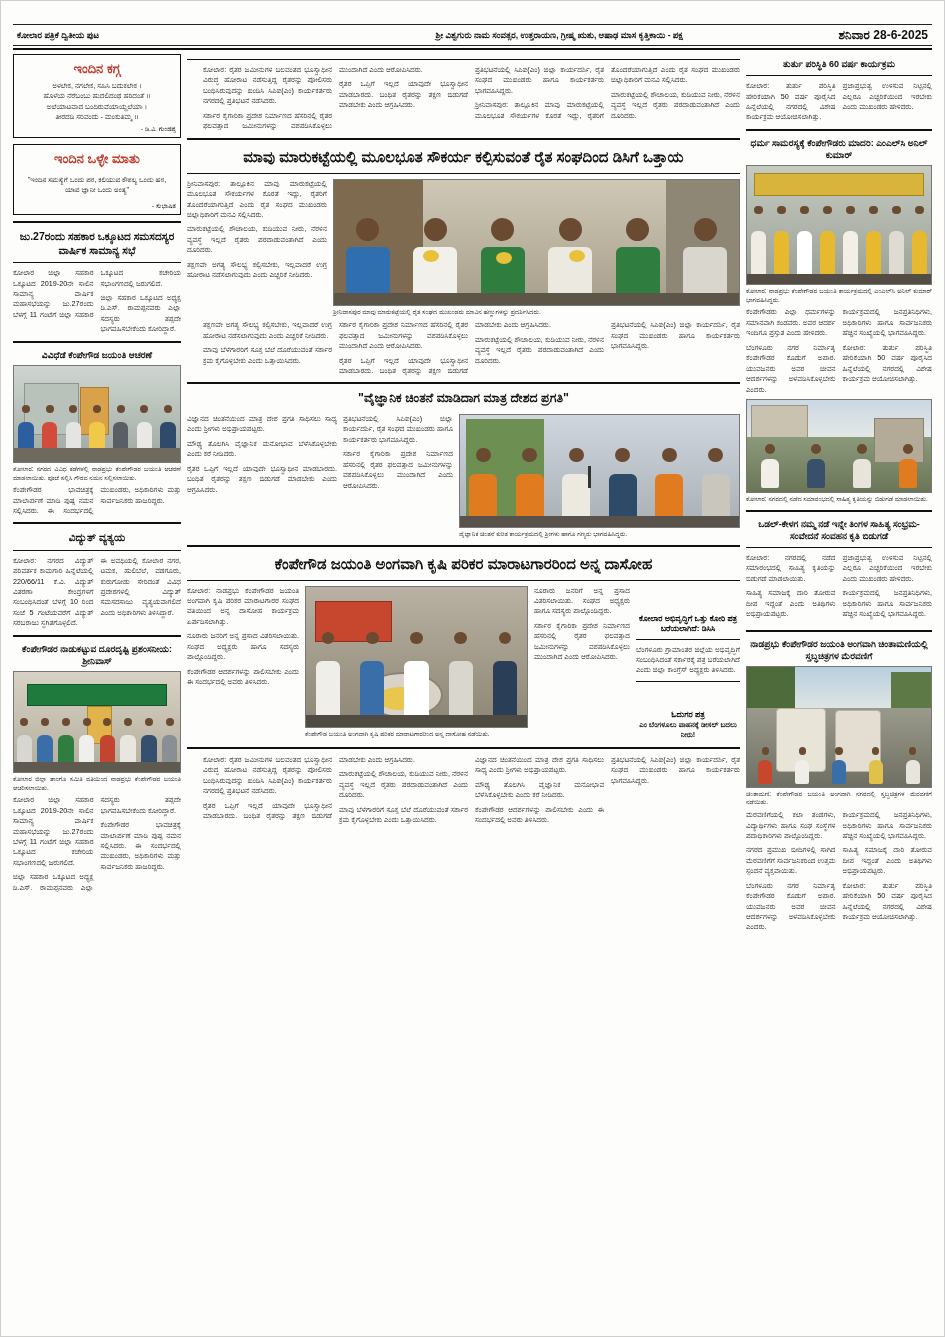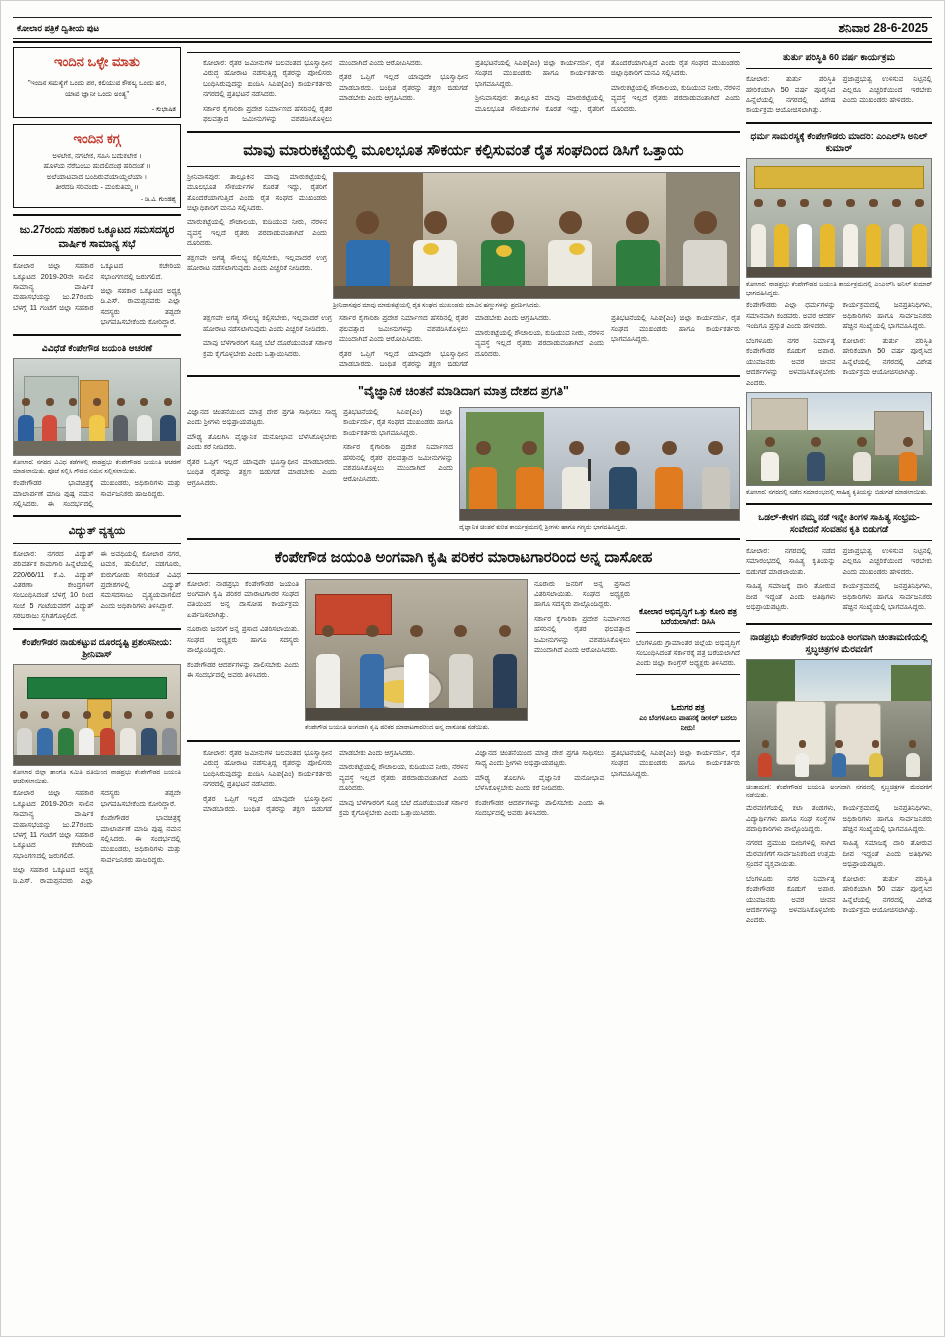--- a/index.html
+++ b/index.html
@@ -1,19 +1,19 @@
 <!DOCTYPE html>
 <html><head>
 <meta charset="utf-8">
 <style>
   html,body{margin:0;padding:0;background:#e8e8e6;}
   body{font-family:"Liberation Sans", sans-serif;}
   .page{
     width:945px;height:1337px;position:relative;background:#fdfdfb;
-    margin:0 auto;box-sizing:border-box;padding:16px 12px;
+    margin:0 auto;box-sizing:border-box;padding:23px 12px;
     border:1px solid #cfcfcf;
   }
   .masthead{
     border:1px solid #222;border-width:1px 0;
     padding:3px 4px;display:flex;align-items:center;justify-content:space-between;
     font-size:8.5px;font-weight:bold;color:#111;
   }
   .masthead .mh-left{flex:1;text-align:left;}
   .masthead .mh-mid{flex:2;text-align:center;}
   .masthead .mh-date{font-size:12px;font-weight:bold;white-space:nowrap;padding-left:8px;}
@@ -52,44 +52,45 @@
   .frame{border:1px solid #777;}
   .title-sm{font-size:8px;font-weight:bold;text-align:center;margin-top:28px;}
 </style>
 </head>
 <body>
 
 <div class="page">
 
   <div class="masthead">
     <div class="mh-left">ಕೋಲಾರ ಪತ್ರಿಕೆ ದ್ವಿತೀಯ ಪುಟ</div>
+    <div class="mh-mid">ಶ್ರೀ ವಿಶ್ವಗುರು ನಾಮ ಸಂವತ್ಸರ, ಉತ್ತರಾಯಣ, ಗ್ರೀಷ್ಮ ಋತು, ಆಷಾಢ ಮಾಸ ಕೃತ್ತಿಕಾಯಿ - ಪಕ್ಷ</div>
     <div class="mh-date">
       <span>ಶನಿವಾರ</span>
       <span>28-6-2025</span>
     </div>
   </div>
   <div class="rule"></div>
 
   <div class="cols">
 
     <div class="colA">
-
-      <div class="box">
-        <div class="redhd">ಇಂದಿನ ಒಳ್ಳೇ ಮಾತು</div>
-        <div class="quote-box" style="border:none;">"ಇಂದಿನ ಸಮಸ್ಯೆಗೆ ಒಂದು ಪರ, ಕಲಿಯುವ ಕೌಶಲ್ಯ ಒಂದು ಹರ, ಯಾವ ಜ್ಞಾನೀ ಒಂದು ಅಂತ್ಯ"</div>
-        <div class="sign">- ಸುಭಾಷಿತ</div>
-      </div>
 
       <div class="box">
         <div class="redhd">ಇಂದಿನ ಕಗ್ಗ</div>
         <div class="kn" style="text-align:center;white-space:pre-line;">ಅಳಲೇಕ, ನಗಲೇಕ, ಸಹಿಸಿ ಬದುಕಲೇಕ ।
 ಹೊಳೆಯ ನೆರೆಬಂಬು ಹುದಲಿದಂಥ ಹರಿದಂತೆ ॥
 ಅಲೆಯಾಟವಾದ ಬಂದಿರುವೆಯಾಯ್ದಲೆಯಾ ।
 ತೀರದಡಿ ಸರಿವಂದು - ಮಂಕುತಿಮ್ಮ ॥</div>
         <div class="sign">- ಡಿ.ವಿ. ಗುಂಡಪ್ಪ</div>
+      </div>
+
+      <div class="box">
+        <div class="redhd">ಇಂದಿನ ಒಳ್ಳೇ ಮಾತು</div>
+        <div class="quote-box" style="border:none;">"ಇಂದಿನ ಸಮಸ್ಯೆಗೆ ಒಂದು ಪರ, ಕಲಿಯುವ ಕೌಶಲ್ಯ ಒಂದು ಹರ, ಯಾವ ಜ್ಞಾನೀ ಒಂದು ಅಂತ್ಯ"</div>
+        <div class="sign">- ಸುಭಾಷಿತ</div>
       </div>
 
       <div class="dline"></div>
       <div class="sec-hd">ಜು.27ರಂದು ಸಹಕಾರ ಒಕ್ಕೂಟದ ಸಮಸದಸ್ಯರ ವಾರ್ಷಿಕ ಸಾಮಾನ್ಯ ಸಭೆ</div>
       <div class="hline"></div>
       <div class="kn twocol">
         <p>ಕೋಲಾರ ಜಿಲ್ಲಾ ಸಹಕಾರ ಒಕ್ಕೂಟದ 2019-20ನೇ ಸಾಲಿನ ಸಾಮಾನ್ಯ ವಾರ್ಷಿಕ ಮಹಾಸಭೆಯನ್ನು ಜು.27ರಂದು ಬೆಳಗ್ಗೆ 11 ಗಂಟೆಗೆ ಜಿಲ್ಲಾ ಸಹಕಾರ ಒಕ್ಕೂಟದ ಕಚೇರಿಯ ಸಭಾಂಗಣದಲ್ಲಿ ಜರುಗಲಿದೆ.</p>
         <p>ಜಿಲ್ಲಾ ಸಹಕಾರ ಒಕ್ಕೂಟದ ಅಧ್ಯಕ್ಷ ಡಿ.ಎಸ್. ರಾಮಪ್ಪನವರು ಎಲ್ಲಾ ಸದಸ್ಯರು ತಪ್ಪದೇ ಭಾಗವಹಿಸಬೇಕೆಂದು ಕೋರಿದ್ದಾರೆ.</p>
       </div>
 

